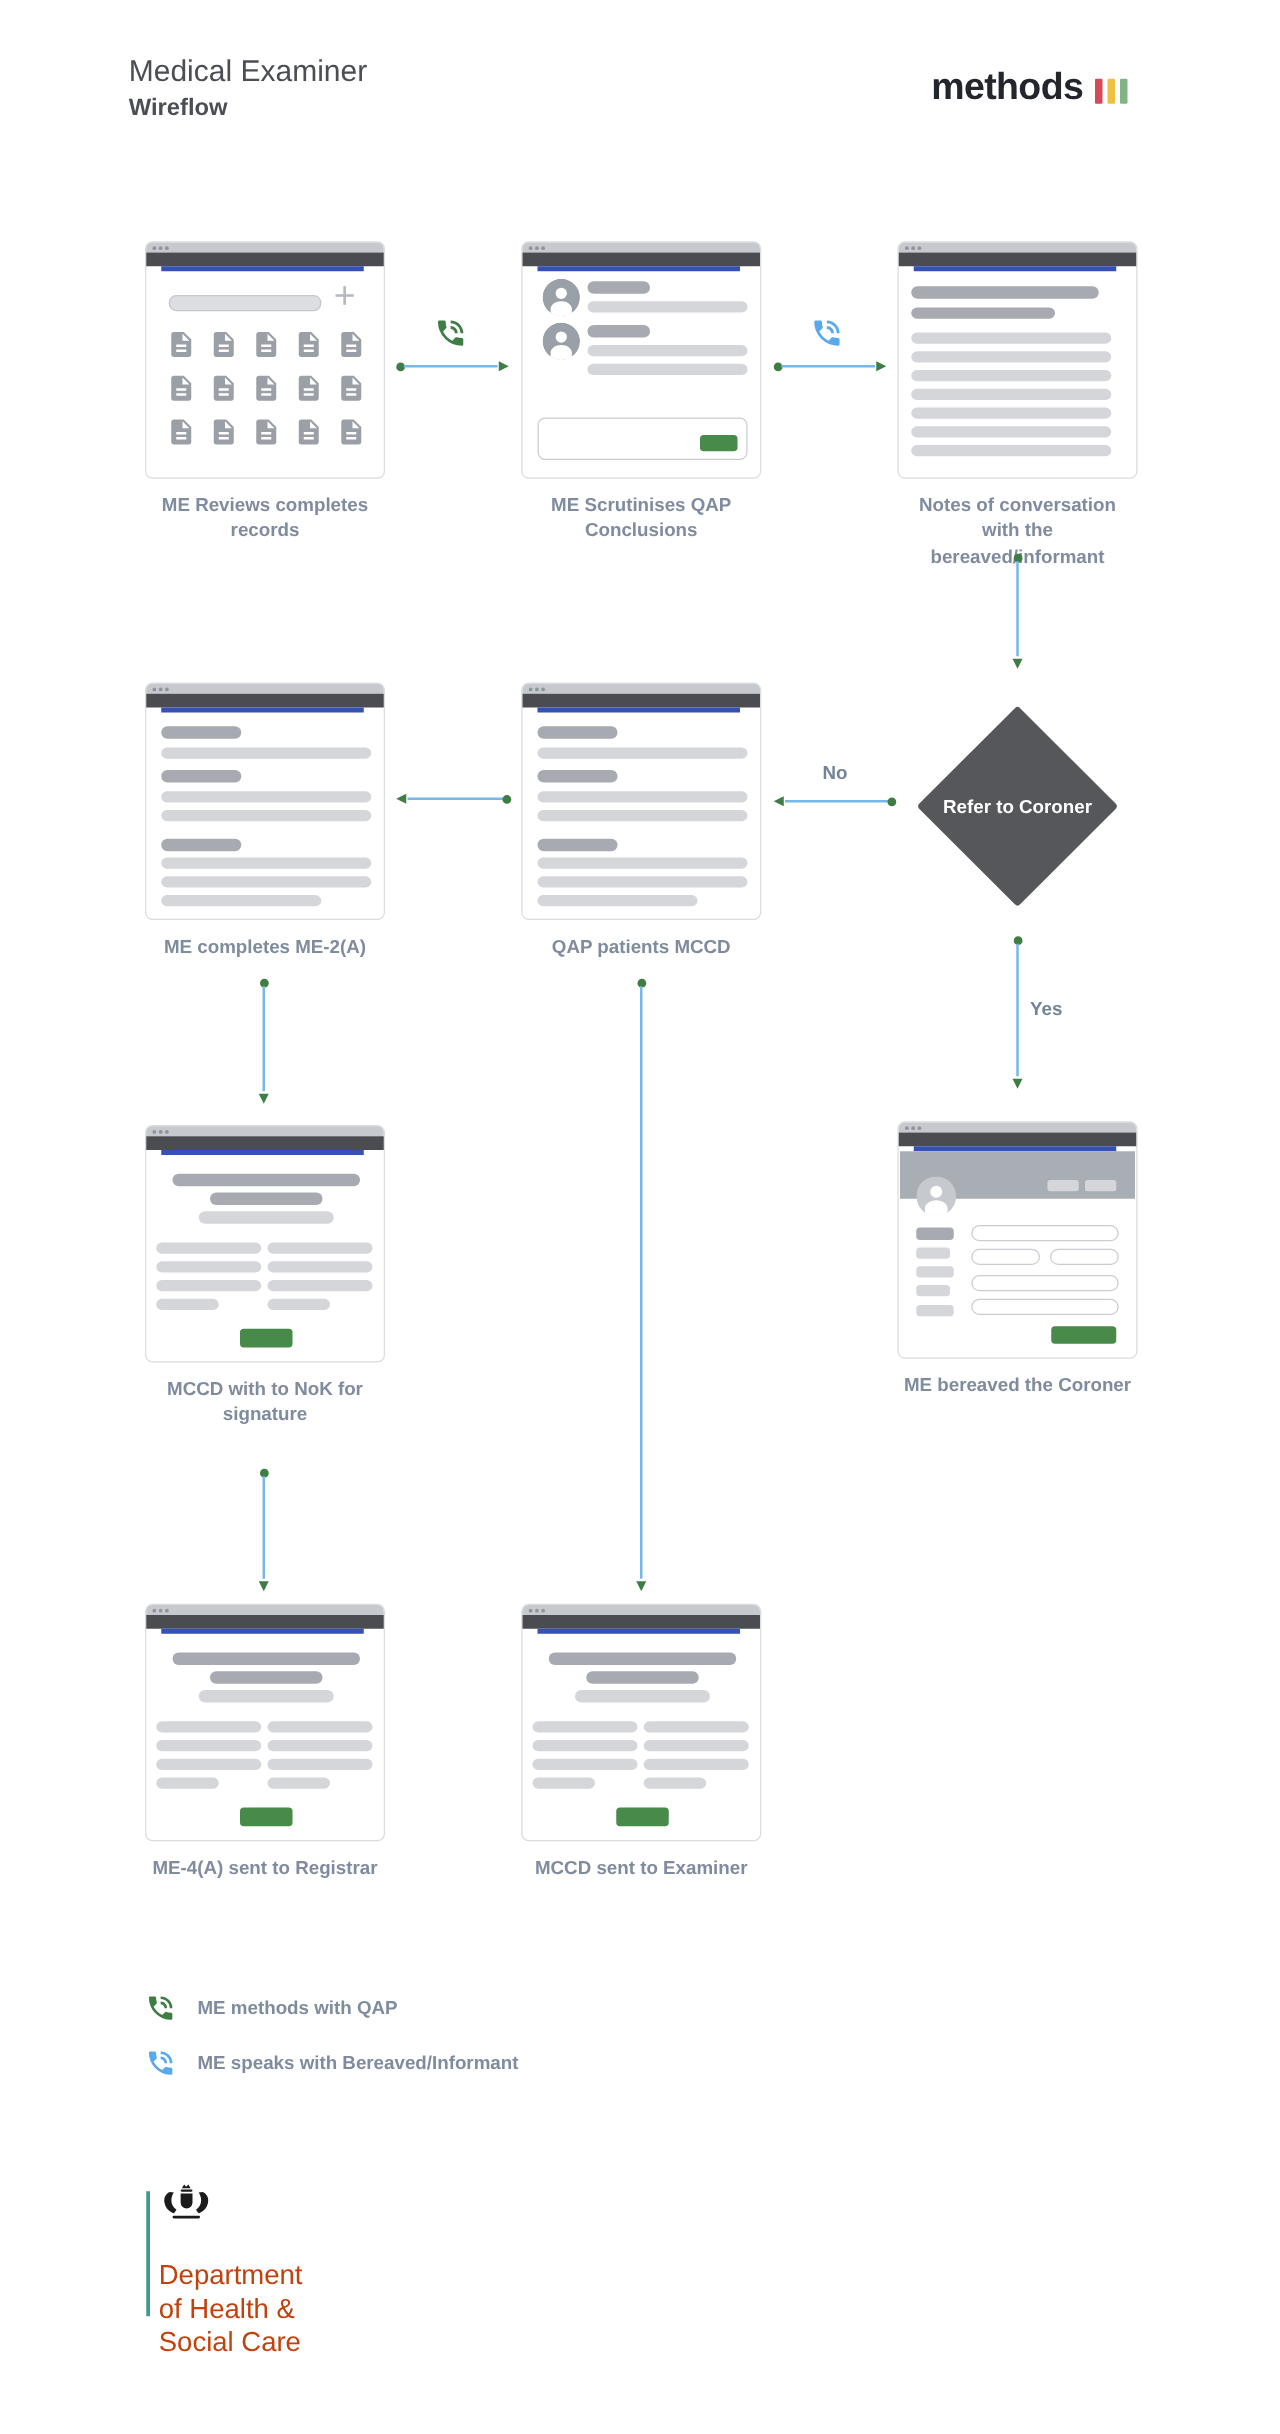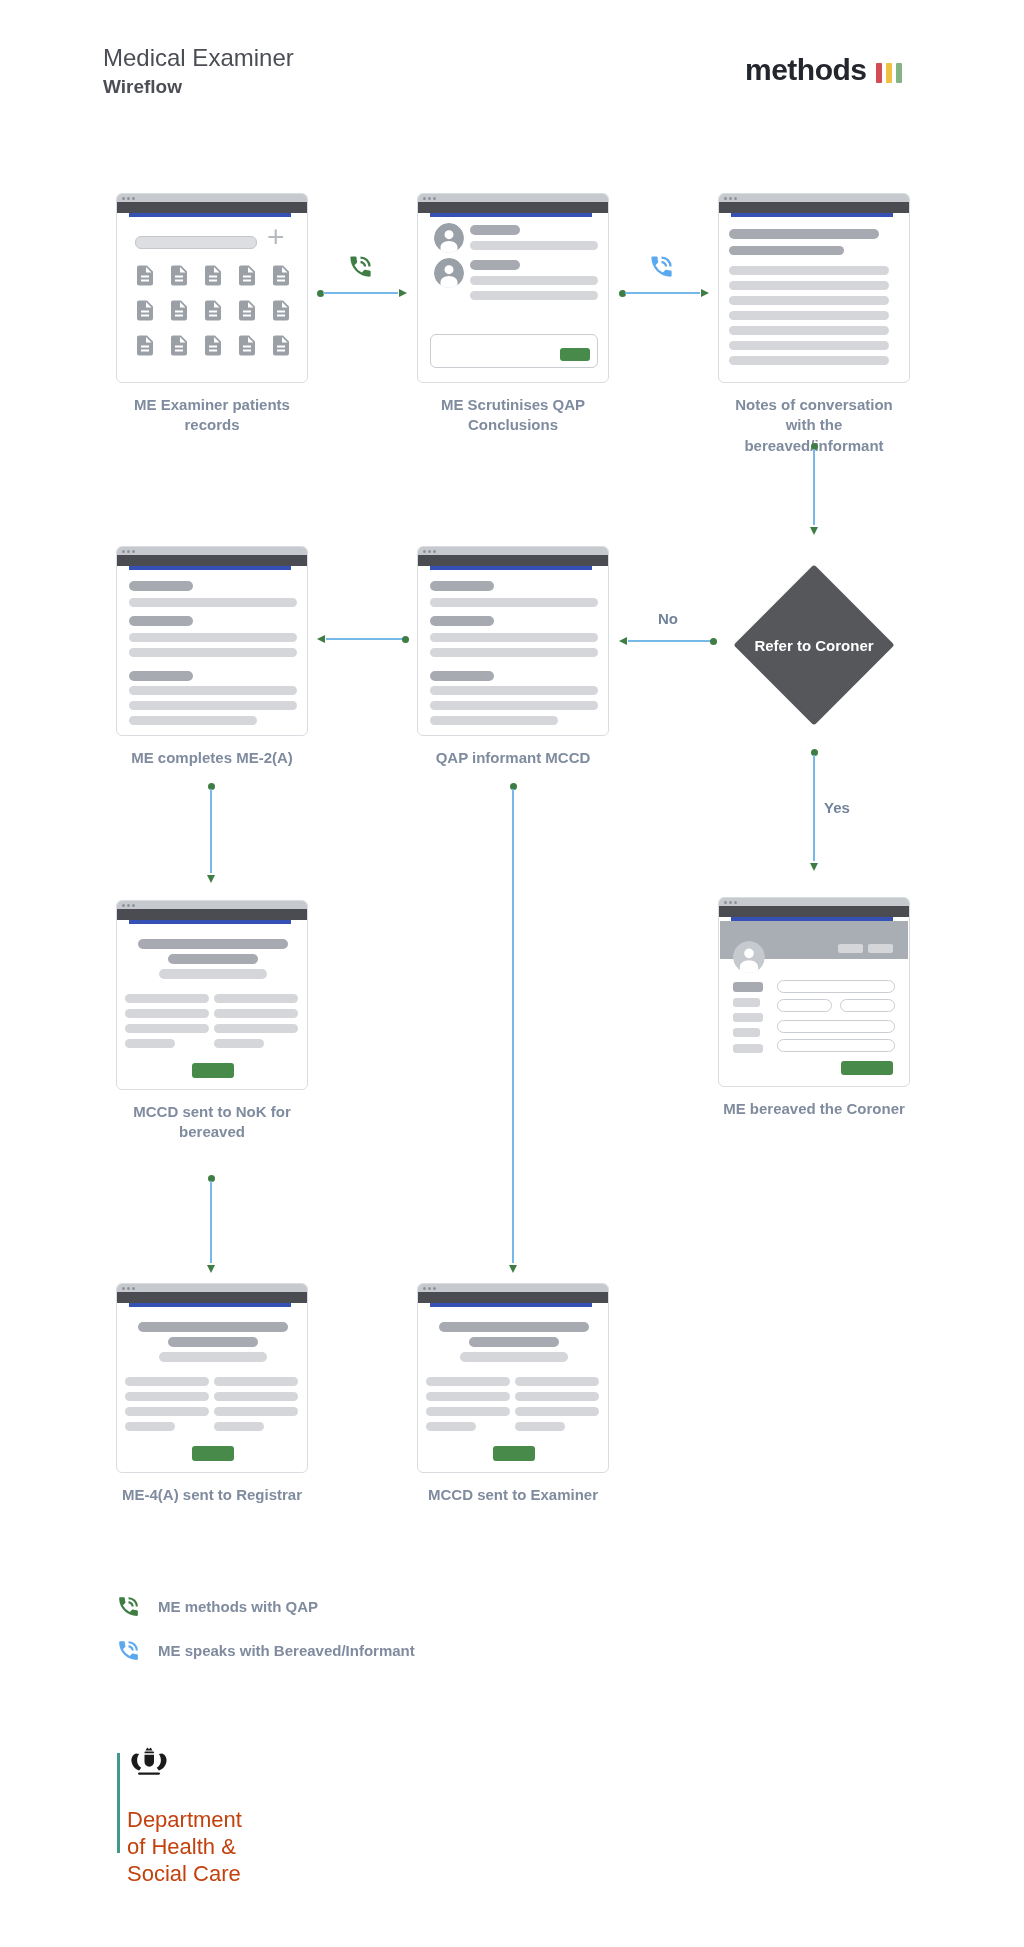--- a/index.html
+++ b/index.html
@@ -363,36 +363,36 @@
   <div class="bl" style="left:97px;top:108px;width:84px;height:9px"></div>
   <div class="bl" style="left:8px;top:123px;width:84px;height:9px"></div>
   <div class="bl" style="left:97px;top:123px;width:84px;height:9px"></div>
   <div class="bl" style="left:8px;top:138px;width:50px;height:9px"></div>
   <div class="bl" style="left:97px;top:138px;width:50px;height:9px"></div>
   <div class="btn-green" style="left:75px;top:162px;width:42px;height:15px"></div>
 </div>
 </div>
 
 <div class="card-label" style="left:102px;top:395px">
-    <span>ME Examiner patients records</span>
+    <span>ME Reviews completes records</span>
   </div>
 <div class="card-label" style="left:403px;top:395px">
     <span>ME Scrutinises QAP Conclusions</span>
   </div>
 <div class="card-label" style="left:704px;top:395px">
     <span>Notes of conversation with the bereaved/informant</span>
   </div>
 <div class="card-label" style="left:102px;top:748px">
     <span>ME completes ME-2(A)</span>
   </div>
 <div class="card-label" style="left:403px;top:748px">
-    <span>QAP informant MCCD</span>
+    <span>QAP patients MCCD</span>
   </div>
 <div class="card-label" style="left:102px;top:1102px">
-    <span>MCCD sent to NoK for bereaved</span>
+    <span>MCCD with to NoK for signature</span>
   </div>
 <div class="card-label" style="left:704px;top:1099px">
     <span>ME bereaved the Coroner</span>
   </div>
 <div class="card-label" style="left:102px;top:1485px">
     <span>ME-4(A) sent to Registrar</span>
   </div>
 <div class="card-label" style="left:403px;top:1485px">
     <span>MCCD sent to Examiner</span>
   </div>

